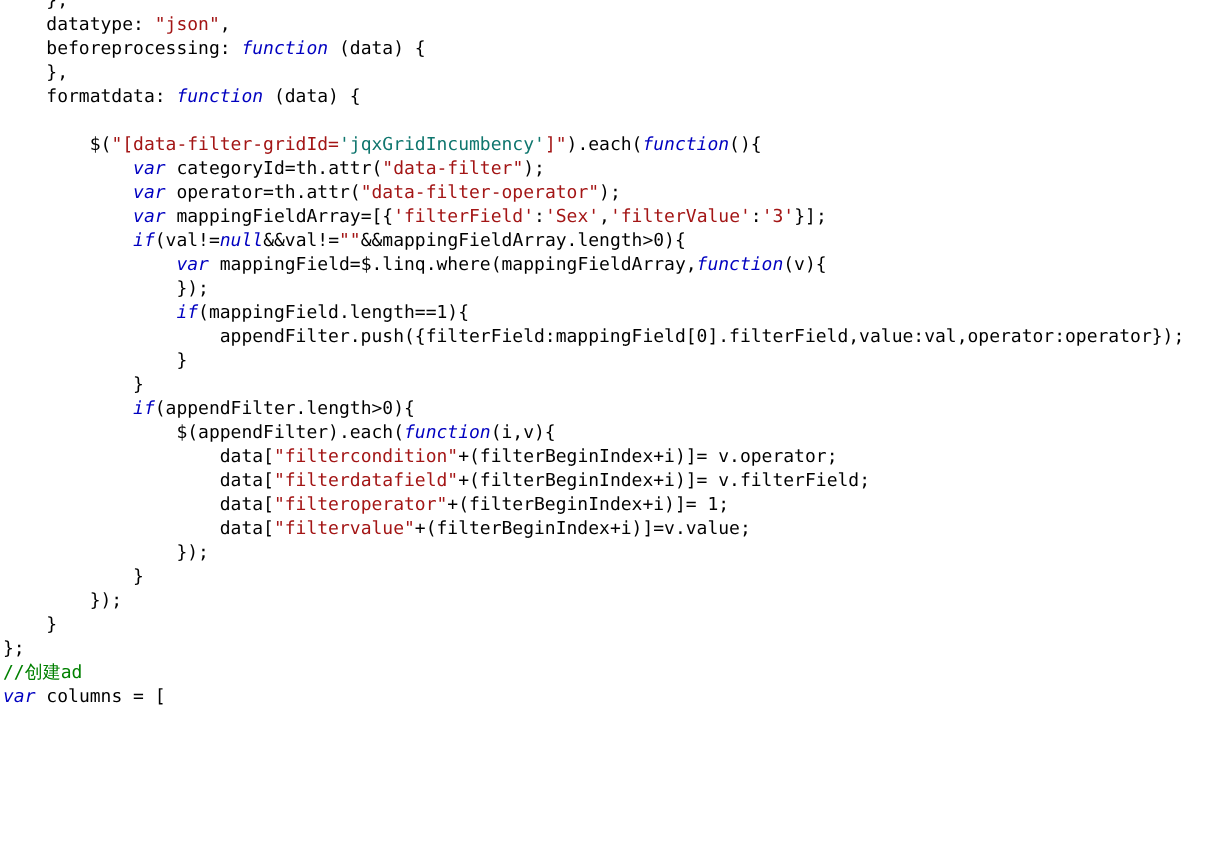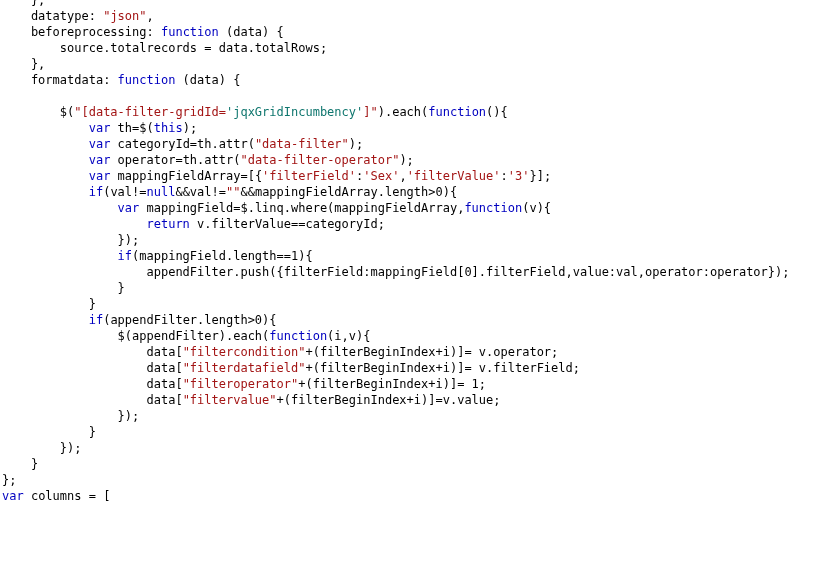--- a/index.html
+++ b/index.html
@@ -30,56 +30,54 @@
     white-space: pre;
     color: #000000;
     letter-spacing: 0px;
     padding-left: 2px;
   }
   
   #code-surface {
     margin-top: -8px;
   }
   .tok-plain   { color: #000000; }
-  .tok-kw      { color: #0000c0; }
+  .tok-kw      { color: #0000c0; font-style: italic; }
   .tok-str     { color: #a31515; }
   .tok-str2    { color: #0f766e; }
   .tok-comment { color: #008000; }
 </style>
 </head>
 <body>
 
 <div id="code-surface">
   <div id="code-lines">
       <div class="code-line"><span class="tok-plain">    },</span></div>
       <div class="code-line"><span class="tok-plain">    datatype: </span><span class="tok-str">"json"</span><span class="tok-plain">,</span></div>
       <div class="code-line"><span class="tok-plain">    beforeprocessing: </span><span class="tok-kw">function</span><span class="tok-plain"> (data) {</span></div>
-      <div class="code-line"><span class="tok-plain">        source.totalrecords = data.totalRows;</span></div>
       <div class="code-line"><span class="tok-plain">    },</span></div>
       <div class="code-line"><span class="tok-plain">    formatdata: </span><span class="tok-kw">function</span><span class="tok-plain"> (data) {</span></div>
       <div class="code-line"><span class="tok-plain"></span></div>
       <div class="code-line"><span class="tok-plain">        $(</span><span class="tok-str">"[data-filter-gridId=</span><span class="tok-str2">'jqxGridIncumbency'</span><span class="tok-str">]"</span><span class="tok-plain">).each(</span><span class="tok-kw">function</span><span class="tok-plain">(){</span></div>
-      <div class="code-line"><span class="tok-plain">            </span><span class="tok-kw">var</span><span class="tok-plain"> th=$(</span><span class="tok-kw">this</span><span class="tok-plain">);</span></div>
       <div class="code-line"><span class="tok-plain">            </span><span class="tok-kw">var</span><span class="tok-plain"> categoryId=th.attr(</span><span class="tok-str">"data-filter"</span><span class="tok-plain">);</span></div>
       <div class="code-line"><span class="tok-plain">            </span><span class="tok-kw">var</span><span class="tok-plain"> operator=th.attr(</span><span class="tok-str">"data-filter-operator"</span><span class="tok-plain">);</span></div>
       <div class="code-line"><span class="tok-plain">            </span><span class="tok-kw">var</span><span class="tok-plain"> mappingFieldArray=[{</span><span class="tok-str">'filterField'</span><span class="tok-plain">:</span><span class="tok-str">'Sex'</span><span class="tok-plain">,</span><span class="tok-str">'filterValue'</span><span class="tok-plain">:</span><span class="tok-str">'3'</span><span class="tok-plain">}];</span></div>
       <div class="code-line"><span class="tok-plain">            </span><span class="tok-kw">if</span><span class="tok-plain">(val!=</span><span class="tok-kw">null</span><span class="tok-plain">&amp;&amp;val!=</span><span class="tok-str">""</span><span class="tok-plain">&amp;&amp;mappingFieldArray.length&gt;0){</span></div>
       <div class="code-line"><span class="tok-plain">                </span><span class="tok-kw">var</span><span class="tok-plain"> mappingField=$.linq.where(mappingFieldArray,</span><span class="tok-kw">function</span><span class="tok-plain">(v){</span></div>
-      <div class="code-line"><span class="tok-plain">                    </span><span class="tok-kw">return</span><span class="tok-plain"> v.filterValue==categoryId;</span></div>
       <div class="code-line"><span class="tok-plain">                });</span></div>
       <div class="code-line"><span class="tok-plain">                </span><span class="tok-kw">if</span><span class="tok-plain">(mappingField.length==1){</span></div>
       <div class="code-line"><span class="tok-plain">                    appendFilter.push({filterField:mappingField[0].filterField,value:val,operator:operator});</span></div>
       <div class="code-line"><span class="tok-plain">                }</span></div>
       <div class="code-line"><span class="tok-plain">            }</span></div>
       <div class="code-line"><span class="tok-plain">            </span><span class="tok-kw">if</span><span class="tok-plain">(appendFilter.length&gt;0){</span></div>
       <div class="code-line"><span class="tok-plain">                $(appendFilter).each(</span><span class="tok-kw">function</span><span class="tok-plain">(i,v){</span></div>
       <div class="code-line"><span class="tok-plain">                    data[</span><span class="tok-str">"filtercondition"</span><span class="tok-plain">+(filterBeginIndex+i)]= v.operator;</span></div>
       <div class="code-line"><span class="tok-plain">                    data[</span><span class="tok-str">"filterdatafield"</span><span class="tok-plain">+(filterBeginIndex+i)]= v.filterField;</span></div>
       <div class="code-line"><span class="tok-plain">                    data[</span><span class="tok-str">"filteroperator"</span><span class="tok-plain">+(filterBeginIndex+i)]= 1;</span></div>
       <div class="code-line"><span class="tok-plain">                    data[</span><span class="tok-str">"filtervalue"</span><span class="tok-plain">+(filterBeginIndex+i)]=v.value;</span></div>
       <div class="code-line"><span class="tok-plain">                });</span></div>
       <div class="code-line"><span class="tok-plain">            }</span></div>
       <div class="code-line"><span class="tok-plain">        });</span></div>
       <div class="code-line"><span class="tok-plain">    }</span></div>
       <div class="code-line"><span class="tok-plain">};</span></div>
+      <div class="code-line"><span class="tok-comment">//创建ad</span></div>
       <div class="code-line"><span class="tok-kw">var</span><span class="tok-plain"> columns = [</span></div>
     </div>
 </div>
 
 </body></html>

